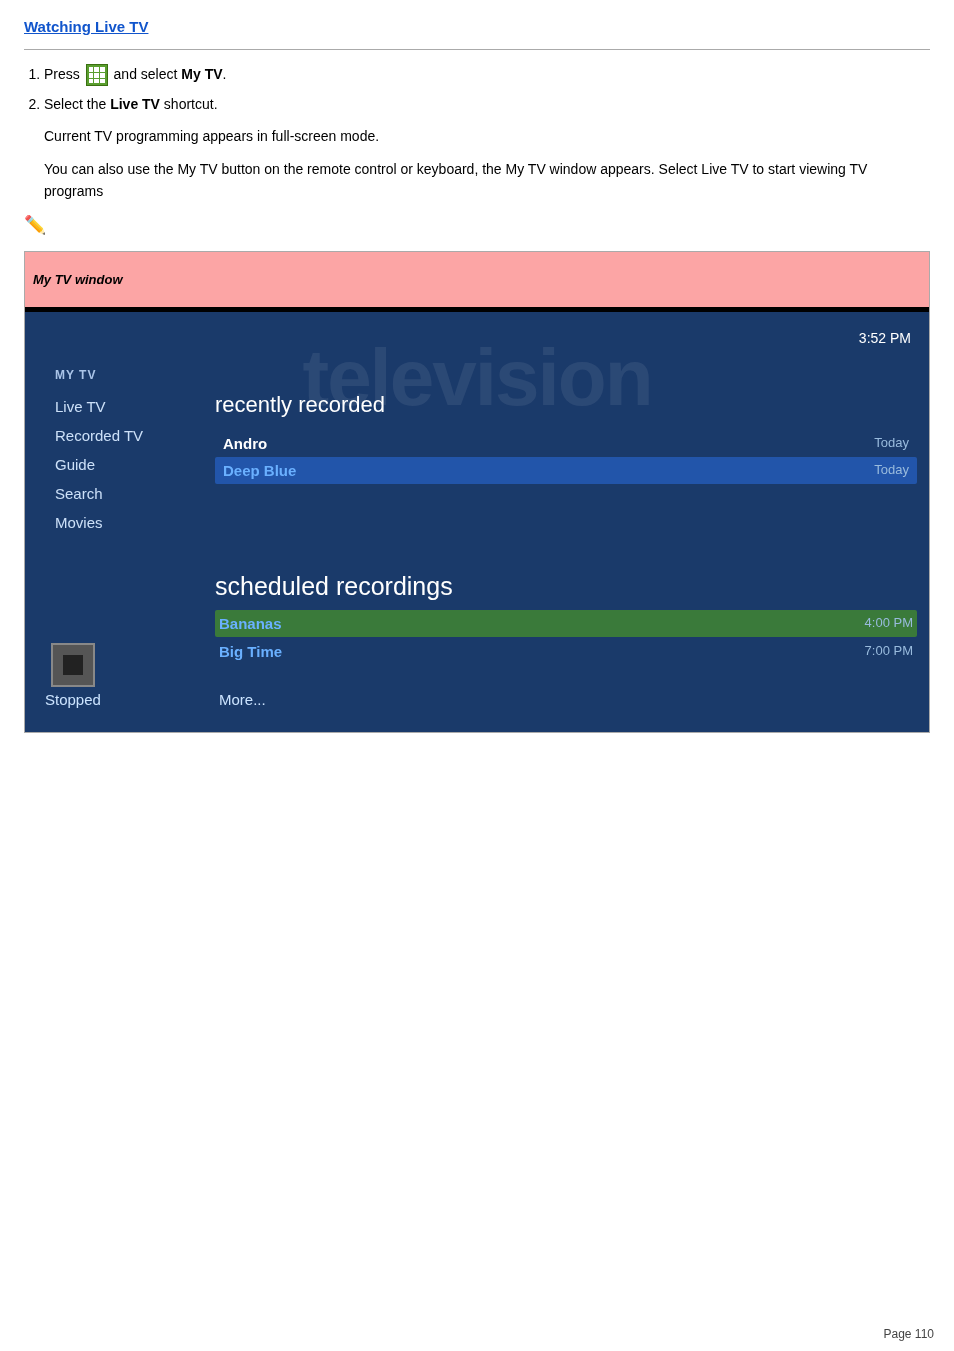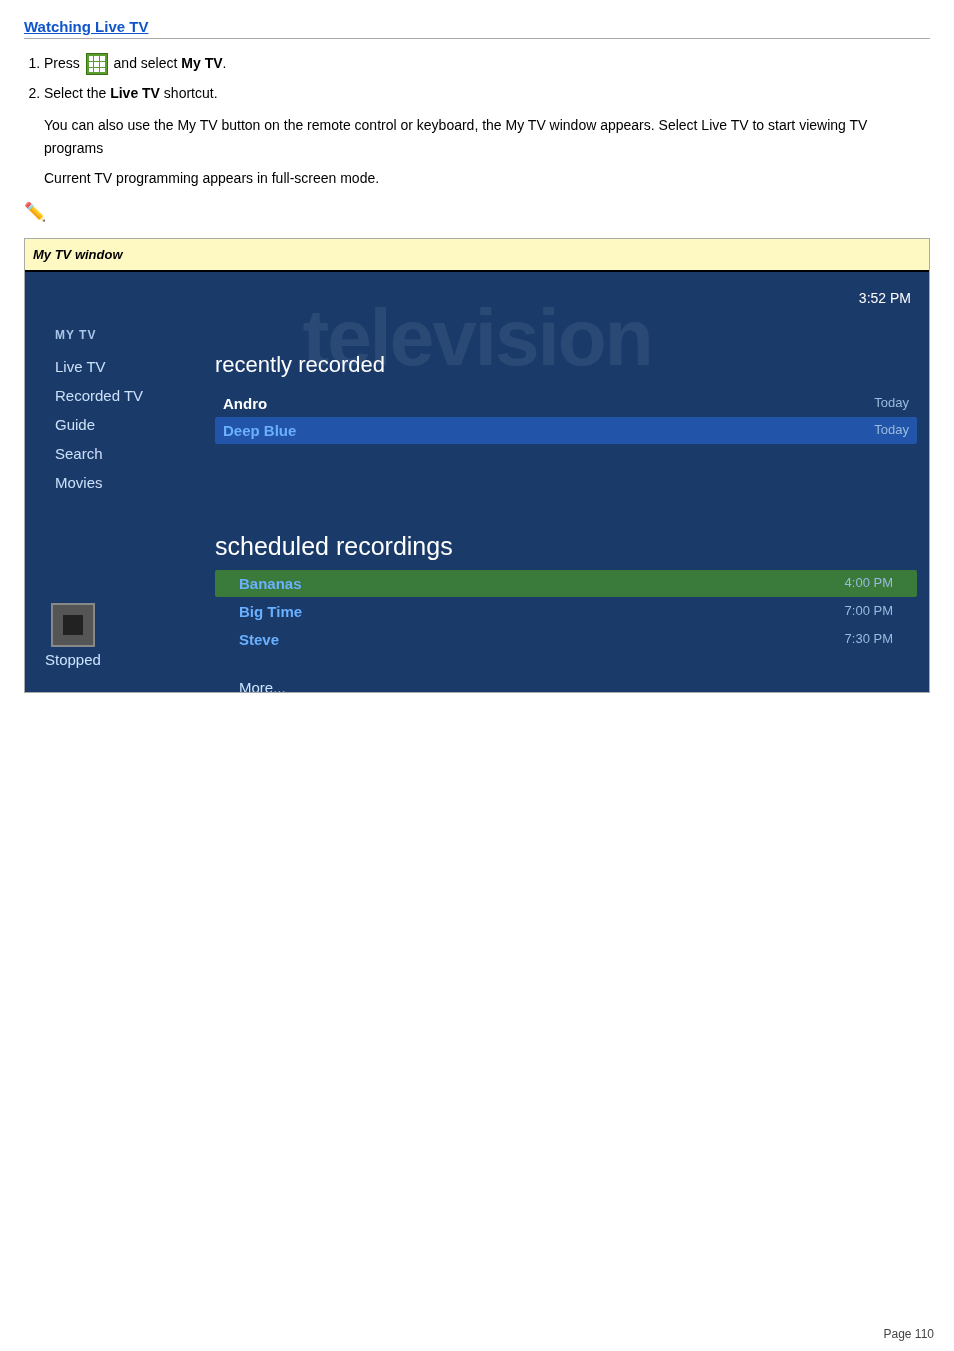--- a/index.html
+++ b/index.html
@@ -17,21 +17,21 @@
       padding: 18px 24px 40px 24px;
     }
 
     
     .page-title {
       color: #1155cc;
       font-size: 15px;
       font-weight: bold;
       text-decoration: underline;
       border-bottom: 1px solid #aaa;
-      padding-bottom: 3px;
+      padding-bottom: 14px;
       margin-bottom: 14px;
     }
 
     
     .instructions {
       margin-left: 20px;
       margin-bottom: 10px;
     }
     .instructions li {
       margin-bottom: 8px;
@@ -61,26 +61,26 @@
       font-size: 14px;
       line-height: 1.5;
     }
 
     
     .section-box {
       border: 1px solid #aaa;
       margin-top: 6px;
     }
     .section-box-title {
-      background: #fef9c3;
-      padding: 8px 8px;
+      background: #fca5a5;
+      padding: 20px 8px;
       font-style: italic;
       font-size: 13px;
       font-weight: bold;
-      border-bottom: 2px solid #000000;
+      border-bottom: 5px solid #000000;
     }
 
     
     .tv-window {
       background: #1a3a6a;
       width: 100%;
       padding: 0;
       position: relative;
       overflow: hidden;
       min-height: 420px;
@@ -182,21 +182,21 @@
     
     .sched-items {
       position: absolute;
       top: 298px;
       left: 190px;
       right: 12px;
     }
     .sched-item {
       display: flex;
       justify-content: space-between;
-      padding: 5px 24px;
+      padding: 5px 4px;
       color: #cce4ff;
       font-size: 15px;
       border-radius: 2px;
       margin-bottom: 1px;
     }
     .sched-item.selected-green {
       background: #3a7a3a;
     }
     .sched-item .item-name { font-weight: bold; color: #6ab0ff; }
     .sched-item .item-time { color: #99bbdd; font-size: 13px; }
@@ -264,25 +264,25 @@
             <span style="background:#fff;"></span>
         </span>
       </span>
       <span> and select </span><span class="bold">My TV</span><span>.</span>
     </li>
     <li>
       <span>Select the </span><span class="bold">Live TV</span><span> shortcut.</span>
     </li>
   </ol>
 
+  <div class="note-block" style="margin-left:20px;">Current TV programming appears in full-screen mode.</div>
+
   <div class="note-block" style="margin-left:20px; margin-top:10px;">
     <span>You can also use the </span><span class="bold">My TV</span><span> button on the remote control or keyboard, the My TV window appears. Select </span><span class="bold">Live TV</span><span> to start viewing TV programs</span>
   </div>
-
-  <div class="note-block" style="margin-left:20px;">Current TV programming appears in full-screen mode.</div>
 
   <div class="info-note">
     <span class="pencil-icon">✏️</span>
   </div>
 
   <div class="section-box">
     <div class="section-box-title">My TV window</div>
 
     <div class="tv-window">
 
@@ -317,24 +317,20 @@
 
       <div class="sched-items">
         <div class="sched-item selected-green">
           <span class="item-name">Bananas</span>
           <span class="item-time">4:00 PM</span>
         </div>
         <div class="sched-item">
           <span class="item-name">Big Time</span>
           <span class="item-time">7:00 PM</span>
         </div>
-        <div class="sched-item">
-          <span class="item-name">Steve</span>
-          <span class="item-time">7:30 PM</span>
-        </div>
         <div class="sched-item more">
           <span class="item-name">More...</span>
           <span class="item-time"></span>
         </div>
       </div>
 
       <div class="tv-stopped">
         <div class="stop-btn">
           <div class="stop-btn-inner"></div>
         </div>

